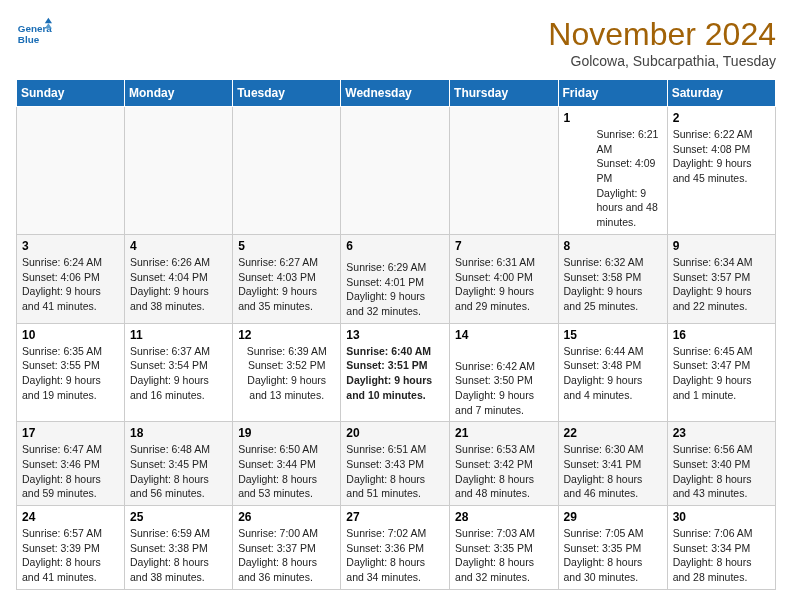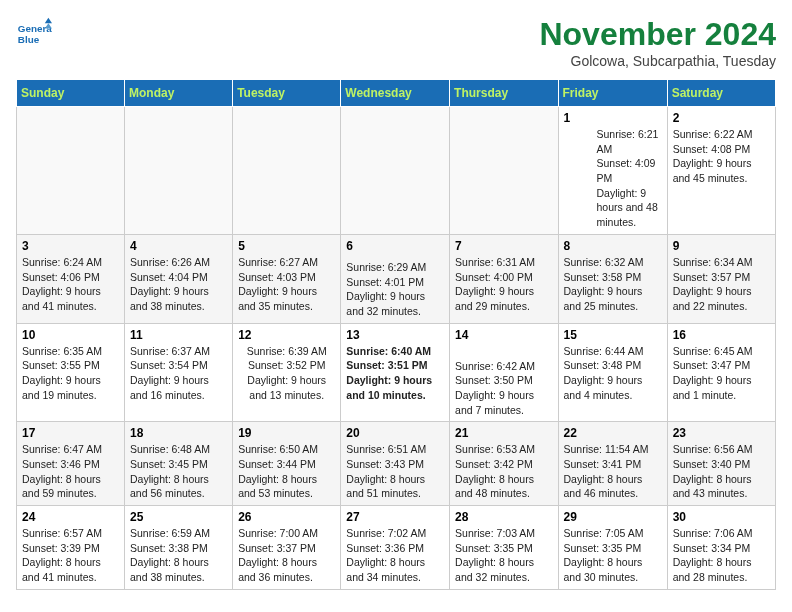--- a/index.html
+++ b/index.html
@@ -21,35 +21,35 @@
       align-items: center;
       gap: 4px;
     }
     .logo-icon {
       width: 36px;
       height: 36px;
     }
     .title-block { text-align: right; }
     .month-title {
       font-size: 32px;
-      font-weight: bold;
-      color: #15803d;
+      font-weight: normal;
+      color: #a16207;
     }
     .subtitle {
       font-size: 14px;
       color: #444;
     }
     .calendar {
       width: 100%;
       border-collapse: collapse;
       font-size: 11px;
     }
     .calendar thead th {
       background-color: #1a6db5;
-      color: #bef264;
+      color: #ffffff;
       padding: 6px 4px;
       text-align: left;
       font-size: 12px;
       border: 1px solid #fff;
     }
     .calendar tbody td {
       vertical-align: top;
       border: 1px solid #ccc;
       padding: 4px 5px;
       width: 110px;
@@ -238,21 +238,21 @@
 Daylight: 8 hours and 51 minutes.</div>
         </td>
         <td>
           <span class="day-number">21</span>
           <div class="day-info" style="white-space: pre-line;">Sunrise: 6:53 AM
 Sunset: 3:42 PM
 Daylight: 8 hours and 48 minutes.</div>
         </td>
         <td>
           <span class="day-number">22</span>
-          <div class="day-info" style="white-space: pre-line;">Sunrise: 11:54 AM
+          <div class="day-info" style="white-space: pre-line;">Sunrise: 6:30 AM
 Sunset: 3:41 PM
 Daylight: 8 hours and 46 minutes.</div>
         </td>
         <td>
           <span class="day-number">23</span>
           <div class="day-info" style="white-space: pre-line;">Sunrise: 6:56 AM
 Sunset: 3:40 PM
 Daylight: 8 hours and 43 minutes.</div>
         </td>
       </tr>

